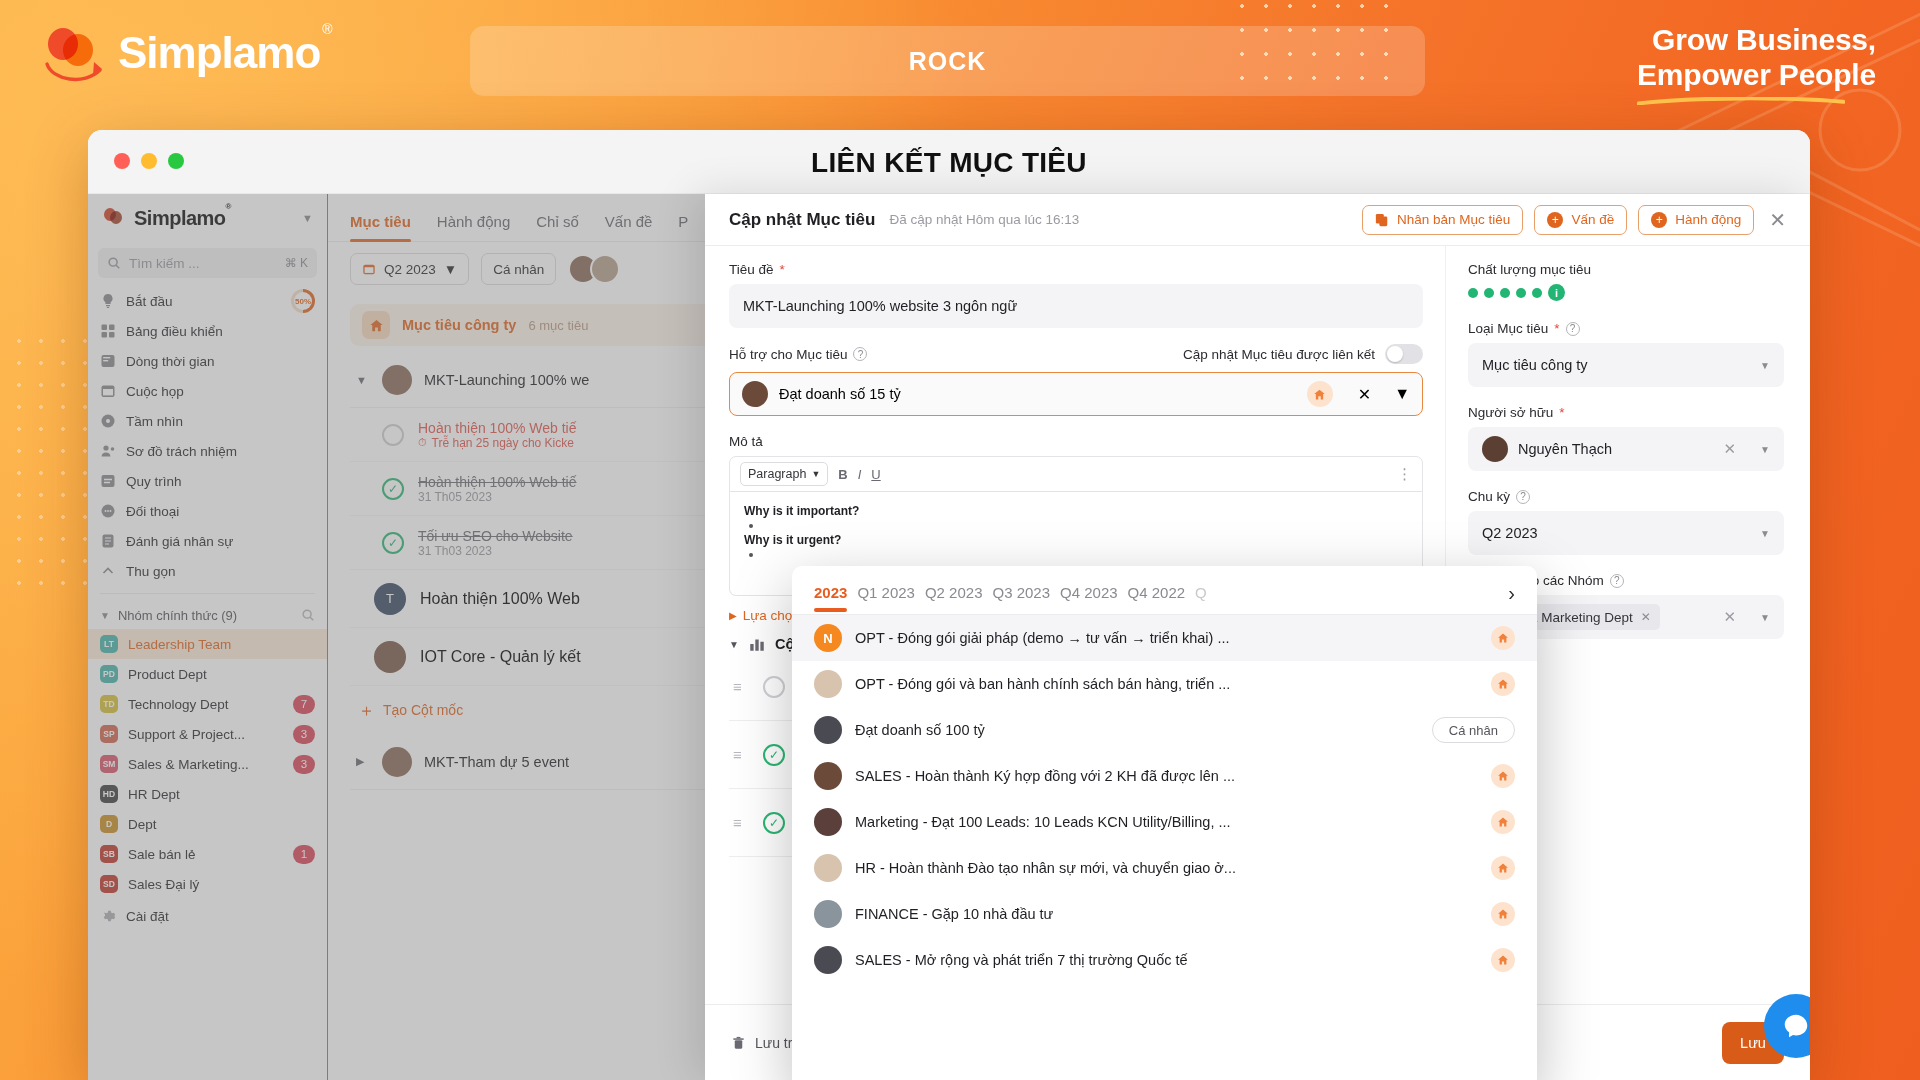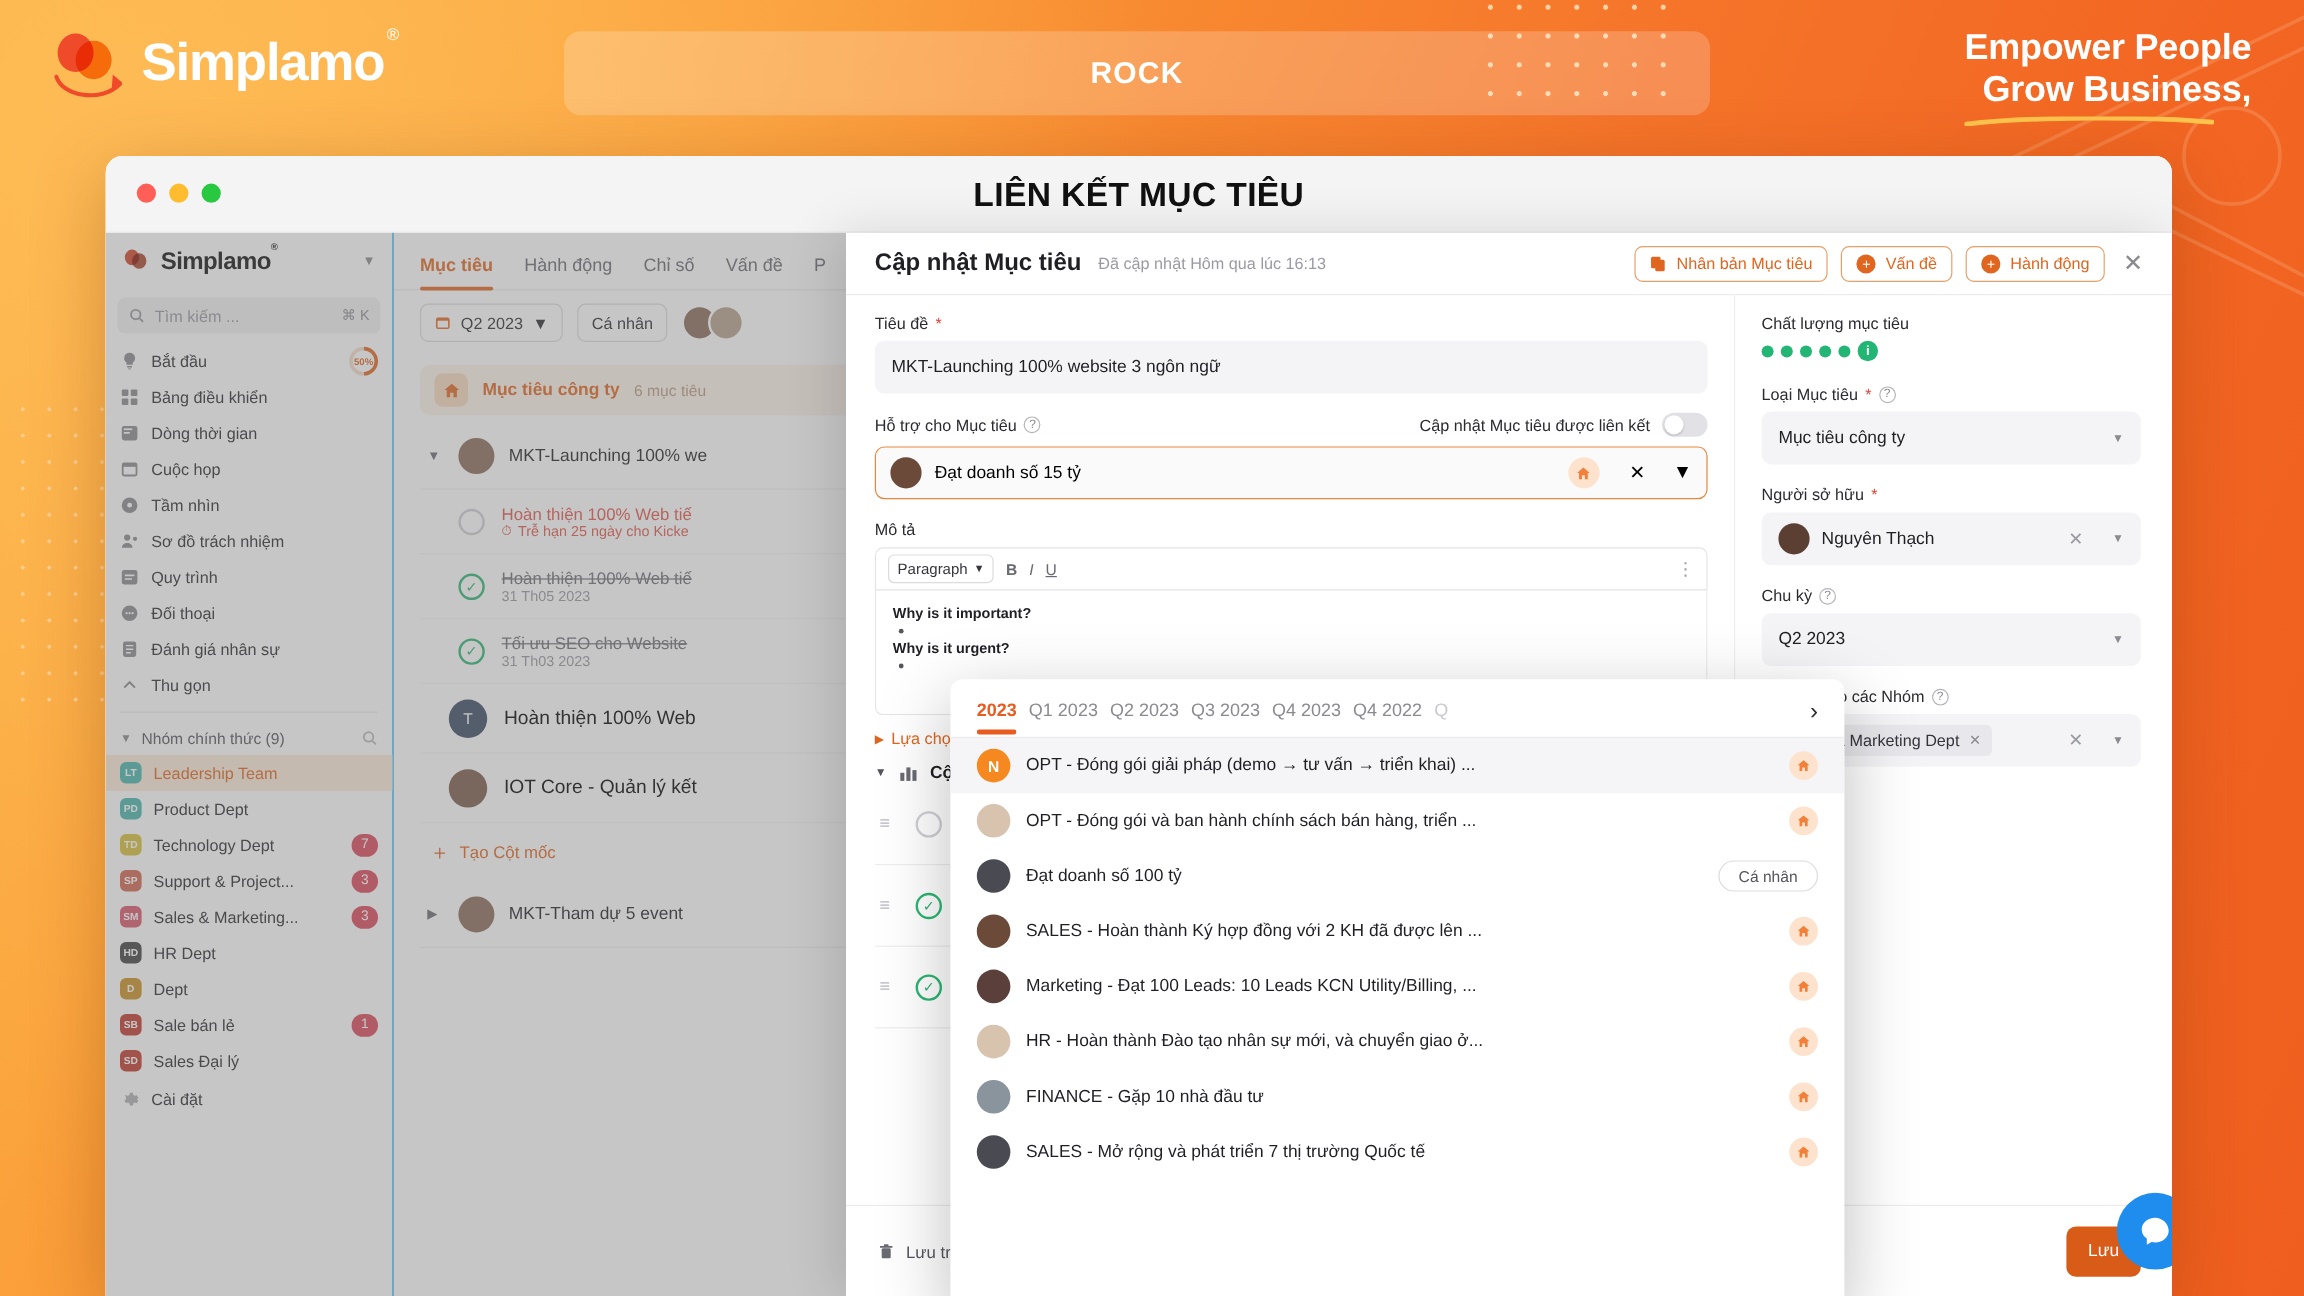--- a/index.html
+++ b/index.html
@@ -167,21 +167,21 @@
   .sqav{ width:32px;height:32px;border-radius:50%; background:#3b4a63; color:#fff; display:flex;align-items:center;justify-content:center;font-size:13px;}
   .addrow{ display:flex; align-items:center; gap:8px; height:48px; color:#e0661f; font-size:14px; padding-left:8px;}
 
   
   .detail{
     position:absolute; left:617px; top:0; right:0; height:100%;
     background:#fff; z-index:30; box-shadow:-10px 0 40px rgba(0,0,0,.12);
     display:flex; flex-direction:column;
   }
   .dt-head{ height:52px; display:flex; align-items:center; padding:0 24px; gap:14px; border-bottom:1px solid #ececee;}
-  .dt-head .h1{ font-size:20px; font-weight:bold; color:#1f1f24;}
+  .dt-head .h1{ font-size:17px; font-weight:bold; color:#1f1f24;}
   .dt-head .h2{ font-size:13.5px; color:#9a9aa1;}
   .dt-actions{ margin-left:auto; display:flex; align-items:center; gap:11px;}
   .obtn{
     height:30px; border:1px solid #e8a06b; border-radius:7px; color:#e0661f; background:#fff;
     display:flex; align-items:center; gap:8px; padding:0 12px; font-size:13.5px; cursor:pointer;
   }
   .obtn .plus{ width:16px;height:16px;border-radius:50%;background:#e0661f;color:#fff;display:flex;align-items:center;justify-content:center;font-size:12px;line-height:1;}
   .xclose{ font-size:20px; color:#8a8a90; cursor:pointer; margin-left:4px;}
 
   .dt-body{ flex:1; position:relative; overflow:hidden; display:flex;}
@@ -318,22 +318,22 @@
       </svg>
   </div>
   <div class="logo-text"><span>Simplamo</span><sup>®</sup></div>
 </div>
 
 <div class="rock-pill">
   <span>ROCK</span>
 </div>
 
 <div class="tagline">
+  <div>Grow Business,</div>
   <div>Empower People</div>
-  <div>Grow Business,</div>
   <svg class="ul" viewBox="0 0 260 10">
       <path d="M2 8 C70 0 190 0 258 6" stroke="#ffc44d" stroke-width="5" fill="none" stroke-linecap="round"></path>
     </svg>
 </div>
 
 <div class="window">
   <div class="titlebar">
     <div class="traffic">
       <i class="t-red"></i>
       <i class="t-yel"></i>

